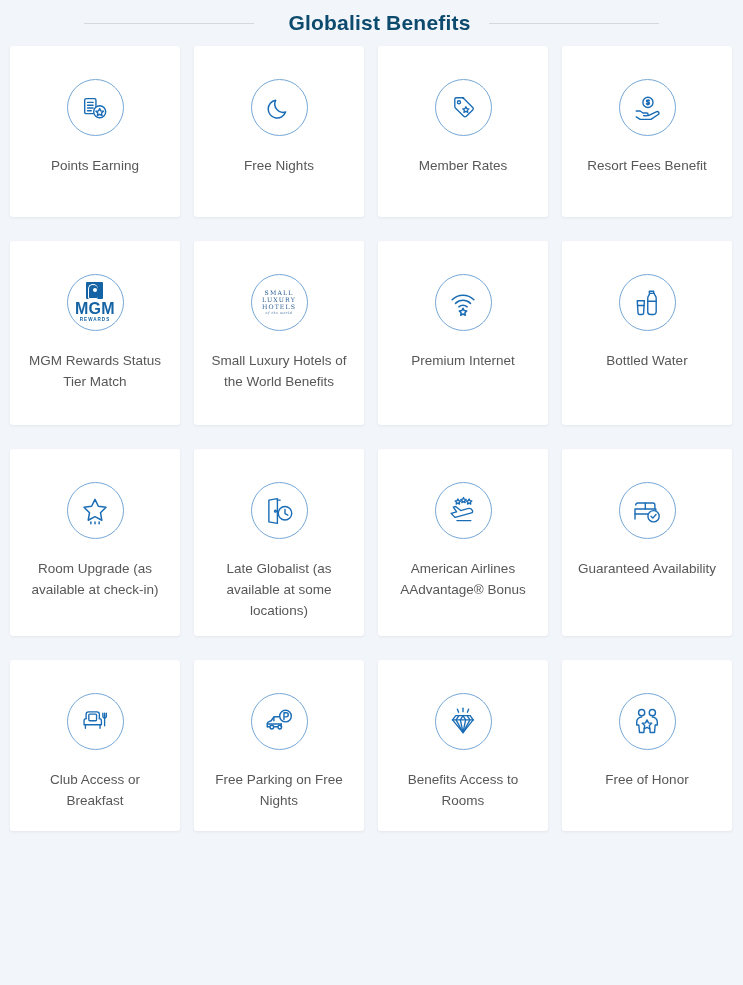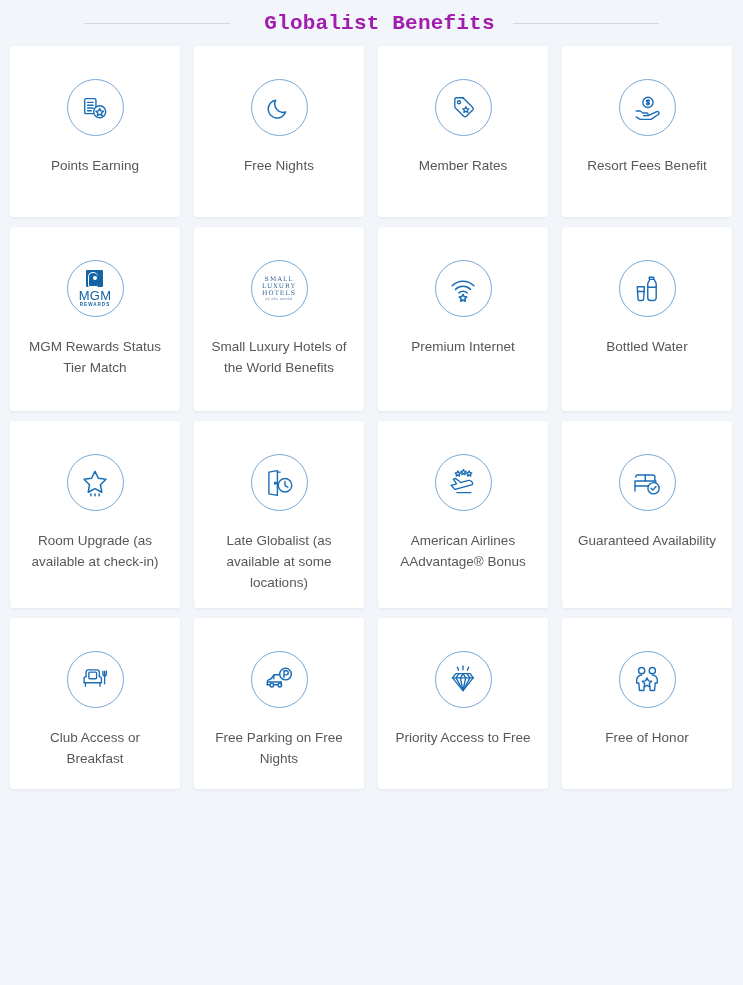--- a/index.html
+++ b/index.html
@@ -16,34 +16,34 @@
   .header {
     display: flex;
     align-items: center;
     justify-content: center;
     height: 46px;
     padding: 0 84px;
     gap: 18px;
   }
   .rule { flex: 1 1 auto; height: 1px; background: #d3d9e0; }
   .title {
-    font-family: Liberation Mono, monospace;
+    font-family: Liberation Sans, sans-serif;
     font-weight: 700;
     font-size: 21px;
-    color: #a21caf;
+    color: #0c4a6e;
     white-space: nowrap;
     letter-spacing: .2px;
     margin-left: 16px;
   }
 
   
   .grid {
     display: grid;
     grid-template-columns: repeat(4, 170px);
-    gap: 10px 14px;
+    gap: 24px 14px;
     padding: 0 10px;
     justify-content: start;
   }
   .card {
     background: #ffffff;
     border-radius: 3px;
     box-shadow: 0 1px 3px rgba(40,60,90,.07);
     display: flex;
     flex-direction: column;
     align-items: center;
@@ -75,21 +75,21 @@
   .mgm { display:flex; flex-direction:column; align-items:center; justify-content:center; line-height:1; }
   .mgm-sq { width: 17px; height: 17px; background:#1464a5; border-radius:1px; position:relative; overflow:hidden; }
   .mgm-sq:before {
     content:""; position:absolute; left:2px; top:2px; width:9px; height:13px;
     border:1.6px solid #ffffff; border-radius: 6px 6px 2px 2px; border-right:none;
   }
   .mgm-sq:after {
     content:""; position:absolute; left:7px; top:6px; width:4px; height:4px;
     background:#ffffff; border-radius:50%;
   }
-  .mgm-name { font-size: 13px; font-weight: 400; color:#1464a5; letter-spacing:.3px; margin-top:2px; }
+  .mgm-name { font-size: 16px; font-weight: 700; color:#1464a5; letter-spacing:.3px; margin-top:2px; }
   .mgm-sub { font-size: 4.6px; font-weight: 700; color:#1464a5; letter-spacing:1px; margin-top:1px; }
 
   
   .slh { display:flex; flex-direction:column; align-items:center; justify-content:center;
          font-family:"DejaVu Serif","Liberation Serif",serif; color:#2a5d93; line-height:1.15; }
   .slh-l { font-size:6.2px; letter-spacing:1.1px; }
   .slh-sub { font-size:3.2px; letter-spacing:.6px; margin-top:1.5px; font-style:italic; }
 </style>
 </head>
 <body>
@@ -275,21 +275,21 @@
           <svg width="30" height="30" viewBox="0 0 32 32" fill="none" stroke="#1a6cb5" stroke-width="1.45" stroke-linecap="round" stroke-linejoin="round">
       <line x1="10" y1="3.4" x2="11.3" y2="6.6"></line>
       <line x1="16" y1="2.4" x2="16" y2="6"></line>
       <line x1="22" y1="3.4" x2="20.7" y2="6.6"></line>
       <path d="M8.3 10.2h15.4l3.1 4.6L16 28.4 4.8 14.8z"></path>
       <path d="M4.8 14.8h22.4"></path>
       <path d="M11.6 10.2L8.6 14.8 16 28.4l7.4-13.6-3-4.6"></path>
       <path d="M16 10.2l-2.8 4.6L16 28.4l2.8-13.6z"></path>
     </svg>
         </div>
-        <div class="label">Priority Access to Free</div>
+        <div class="label">Benefits Access to Rooms</div>
       </div>
       <div class="card">
         <div class="iconwrap">
           <svg width="30" height="30" viewBox="0 0 32 32" fill="none" stroke="#1a6cb5" stroke-width="1.5" stroke-linecap="round" stroke-linejoin="round">
       <circle cx="10.3" cy="7.1" r="3.3"></circle>
       <circle cx="21.7" cy="7.1" r="3.3"></circle>
       <path d="M10.3 11.8a5.3 5.3 0 0 0-5.3 5.3v3.2h2.3l.65 7.9h4.7l.3-3.6"></path>
       <path d="M21.7 11.8a5.3 5.3 0 0 1 5.3 5.3v3.2h-2.3l-.65 7.9h-4.7l-.3-3.6"></path>
       <path d="M16 14.8l1.55 3.15 3.45.5-2.5 2.45.6 3.45L16 22.72l-3.1 1.63.6-3.45-2.5-2.45 3.45-.5z"></path>
     </svg>

